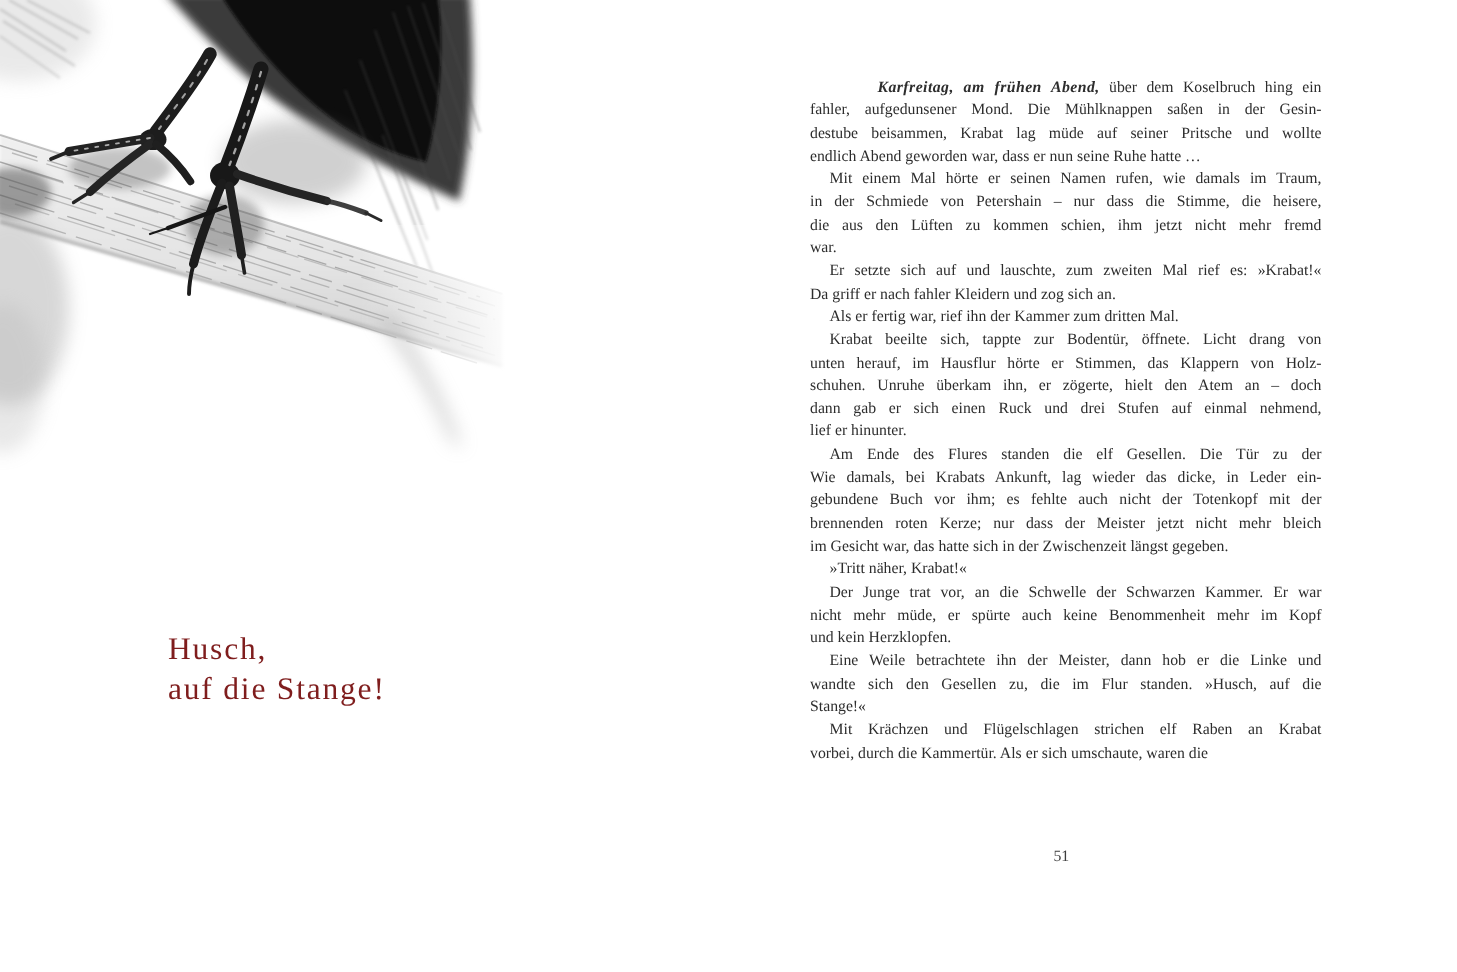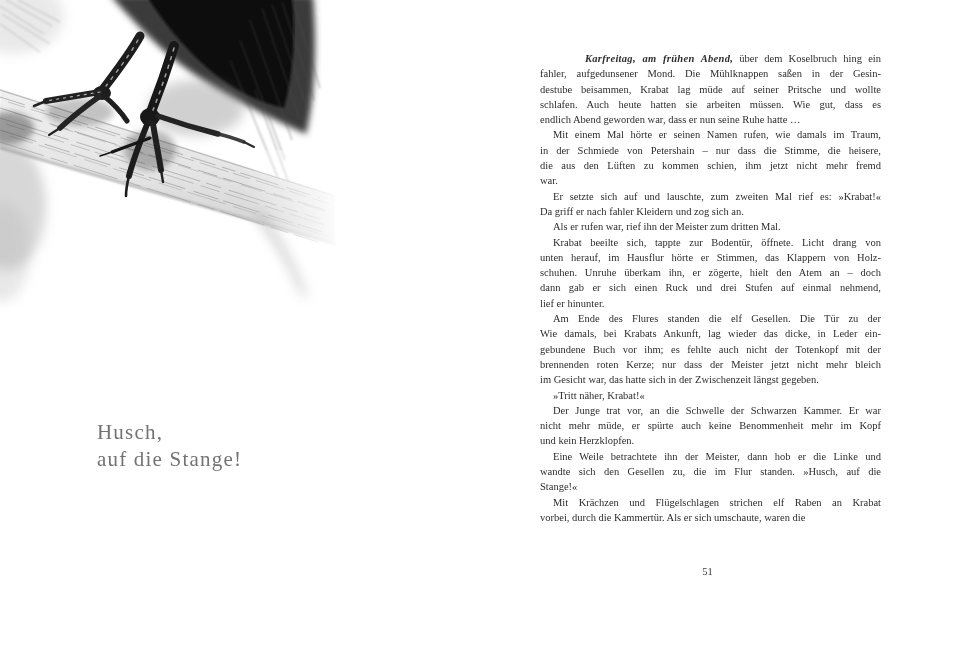--- a/index.html
+++ b/index.html
@@ -13,25 +13,25 @@
   }
 
   
   .illustration {
     position: absolute;
     left: 0; top: 0;
     width: 350px; height: 400px;
   }
   .chapter-title {
     position: absolute;
-    left: 97px; top: 419px;
+    left: 112px; top: 419px;
     font-size: 21px;
     line-height: 27px;
     letter-spacing: 1.2px;
-    color: #737373;
+    color: #7f1d1d;
     white-space: nowrap;
   }
 
   
   .text-column {
     position: absolute;
     left: 540px; top: 51px;
     width: 341px;
     font-size: 10.5px;
     line-height: 15.3px;
@@ -167,29 +167,28 @@
       <div>Husch,</div>
       <div>auf die Stange!</div>
     </div>
   </div>
 
   <div>
     <div class="text-column">
         <div class="line first opening"><span class="lead-italic">Karfreitag, am frühen Abend,</span> über dem Koselbruch hing ein</div>
         <div class="line">fahler, aufgedunsener Mond. Die Mühlknappen saßen in der Gesin-</div>
         <div class="line">destube beisammen, Krabat lag müde auf seiner Pritsche und wollte</div>
-        <div class="line">schlafen. Auch heute hatten sie arbeiten müssen. Wie gut, dass es</div>
         <div class="line last">endlich Abend geworden war, dass er nun seine Ruhe hatte …</div>
         <div class="line first">Mit einem Mal hörte er seinen Namen rufen, wie damals im Traum,</div>
         <div class="line">in der Schmiede von Petershain – nur dass die Stimme, die heisere,</div>
         <div class="line">die aus den Lüften zu kommen schien, ihm jetzt nicht mehr fremd</div>
         <div class="line last">war.</div>
         <div class="line first">Er setzte sich auf und lauschte, zum zweiten Mal rief es: »Krabat!«</div>
         <div class="line last">Da griff er nach fahler Kleidern und zog sich an.</div>
-        <div class="line first last">Als er rufen war, rief ihn der Meister zum dritten Mal.</div>
+        <div class="line first last">Als er fertig war, rief ihn der Kammer zum dritten Mal.</div>
         <div class="line first">Krabat beeilte sich, tappte zur Bodentür, öffnete. Licht drang von</div>
         <div class="line">unten herauf, im Hausflur hörte er Stimmen, das Klappern von Holz-</div>
         <div class="line">schuhen. Unruhe überkam ihn, er zögerte, hielt den Atem an – doch</div>
         <div class="line">dann gab er sich einen Ruck und drei Stufen auf einmal nehmend,</div>
         <div class="line last">lief er hinunter.</div>
         <div class="line first">Am Ende des Flures standen die elf Gesellen. Die Tür zu der</div>
         <div class="line">Wie damals, bei Krabats Ankunft, lag wieder das dicke, in Leder ein-</div>
         <div class="line">gebundene Buch vor ihm; es fehlte auch nicht der Totenkopf mit der</div>
         <div class="line">brennenden roten Kerze; nur dass der Meister jetzt nicht mehr bleich</div>
         <div class="line last">im Gesicht war, das hatte sich in der Zwischenzeit längst gegeben.</div>

